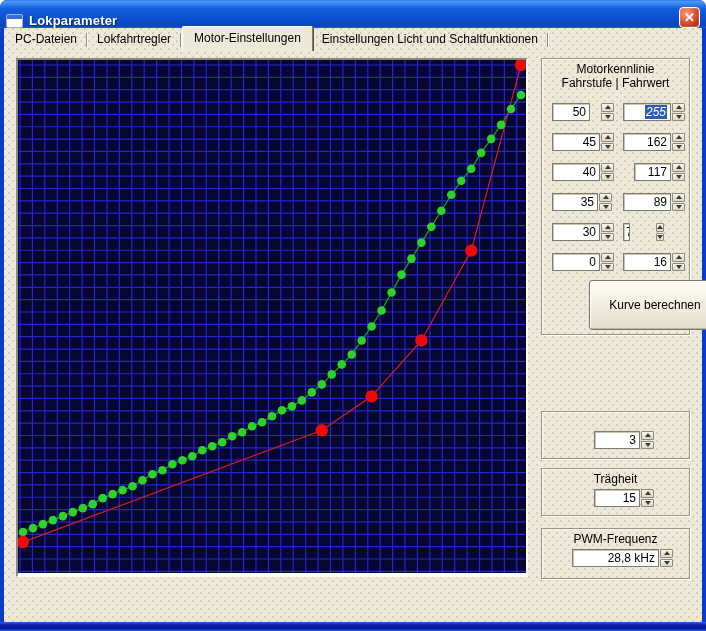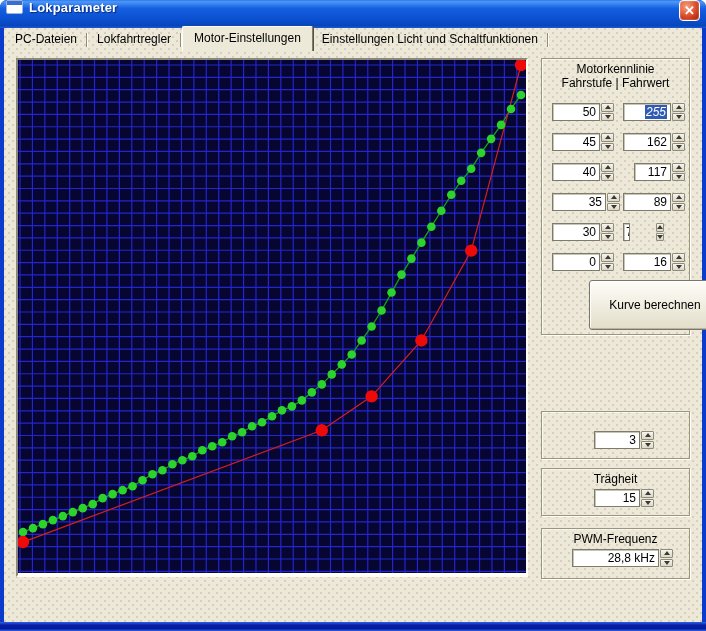--- a/index.html
+++ b/index.html
@@ -1,20 +1,20 @@
 <!DOCTYPE html>
 <html><head>
 <meta charset="utf-8">
 <style>
   html,body{margin:0;padding:0;background:#fff;}
   *{box-sizing:border-box;font-family:"Liberation Sans", sans-serif;}
   .window{position:relative;width:706px;height:631px;background:#0b3bcb;border-radius:7px 7px 0 0;overflow:hidden;}
   .titlebar{position:absolute;left:0;top:0;width:706px;height:28px;
     background:linear-gradient(180deg,#2a7bf0 0%,#4e96f8 6%,#1460e0 30%,#0a4fd0 70%,#0845b8 92%,#1a5ce0 100%);
-    display:flex;align-items:flex-start;padding:0 6px;border-radius:7px 7px 0 0;}
+    display:flex;align-items:flex-end;padding:0 6px;border-radius:7px 7px 0 0;}
   .title-icon{width:17px;height:14px;background:#fff;border:1px solid #9db6d8;border-radius:2px;margin-right:6px;position:relative;}
   .title-icon::before{content:"";position:absolute;left:0;top:0;right:0;height:4px;background:#3a6ed0;}
   .title-text{color:#fff;font-weight:bold;font-size:13px;text-shadow:1px 1px 1px #0a2a78;letter-spacing:.2px;flex:1;}
   .close-btn{width:21px;height:21px;border:1px solid #fff;border-radius:4px;
     background:radial-gradient(circle at 35% 30%,#f4a184 0%,#e4613c 40%,#c03014 75%,#a82408 100%);
     color:#fff;font-weight:bold;font-size:13px;line-height:19px;text-align:center;cursor:default;
     box-shadow:inset 0 0 2px rgba(255,255,255,.6);}
   .client{position:absolute;left:4px;top:28px;width:698px;height:594px;background-color:#ece9d8;
     background-image:radial-gradient(#dcccc0 1px, transparent 1.2px),radial-gradient(#dcccc0 1px, transparent 1.2px);
     background-size:8px 8px;background-position:1px 1px,5px 5px;}
@@ -217,21 +217,21 @@
           <circle cx="403.40000000000003" cy="280.46799999999996" r="6.2" fill="#ef0a0a"></circle>
           <circle cx="453.20000000000005" cy="190.64800000000002" r="6.2" fill="#ef0a0a"></circle>
           <circle cx="503.00000000000006" cy="5.019999999999982" r="6.2" fill="#ef0a0a"></circle>
         </svg>
       </div>
 
     <div class="group" style="left:537px;top:30px;height:277px;">
       <div class="gcap">Motorkennlinie</div>
       <div class="gcap" style="padding-top:0;">Fahrstufe | Fahrwert</div>
       <div id="mk-rows">
-          <div class="spinedit" style="left: 10px; top: 44px; width: 62px;">
+          <div class="spinedit" style="left: 10px; top: 44px; width: 62px; gap: 10px;">
             <div class="se-val">50</div>
             <div class="se-btns">
               <div class="se-up">
                 <i class="tri-up"></i>
               </div>
               <div class="se-down">
                 <i class="tri-down"></i>
               </div>
             </div>
           </div>
@@ -283,21 +283,21 @@
             <div class="se-val">117</div>
             <div class="se-btns">
               <div class="se-up">
                 <i class="tri-up"></i>
               </div>
               <div class="se-down">
                 <i class="tri-down"></i>
               </div>
             </div>
           </div>
-          <div class="spinedit" style="left: 10px; top: 134px; width: 68px;">
+          <div class="spinedit" style="left: 10px; top: 134px; width: 60px;">
             <div class="se-val">35</div>
             <div class="se-btns">
               <div class="se-up">
                 <i class="tri-up"></i>
               </div>
               <div class="se-down">
                 <i class="tri-down"></i>
               </div>
             </div>
           </div>

